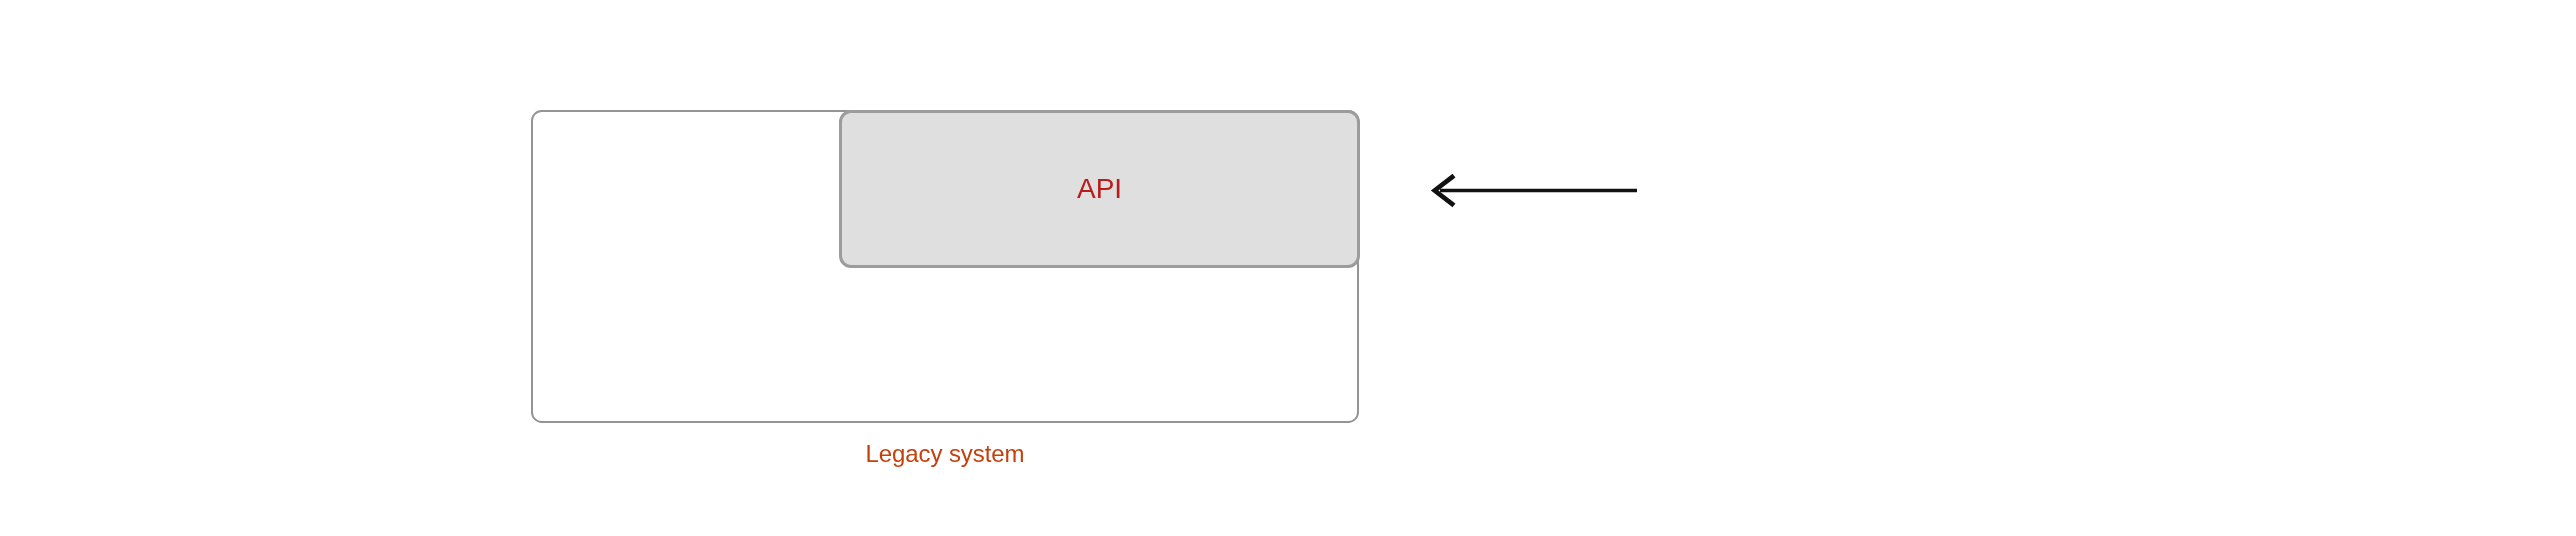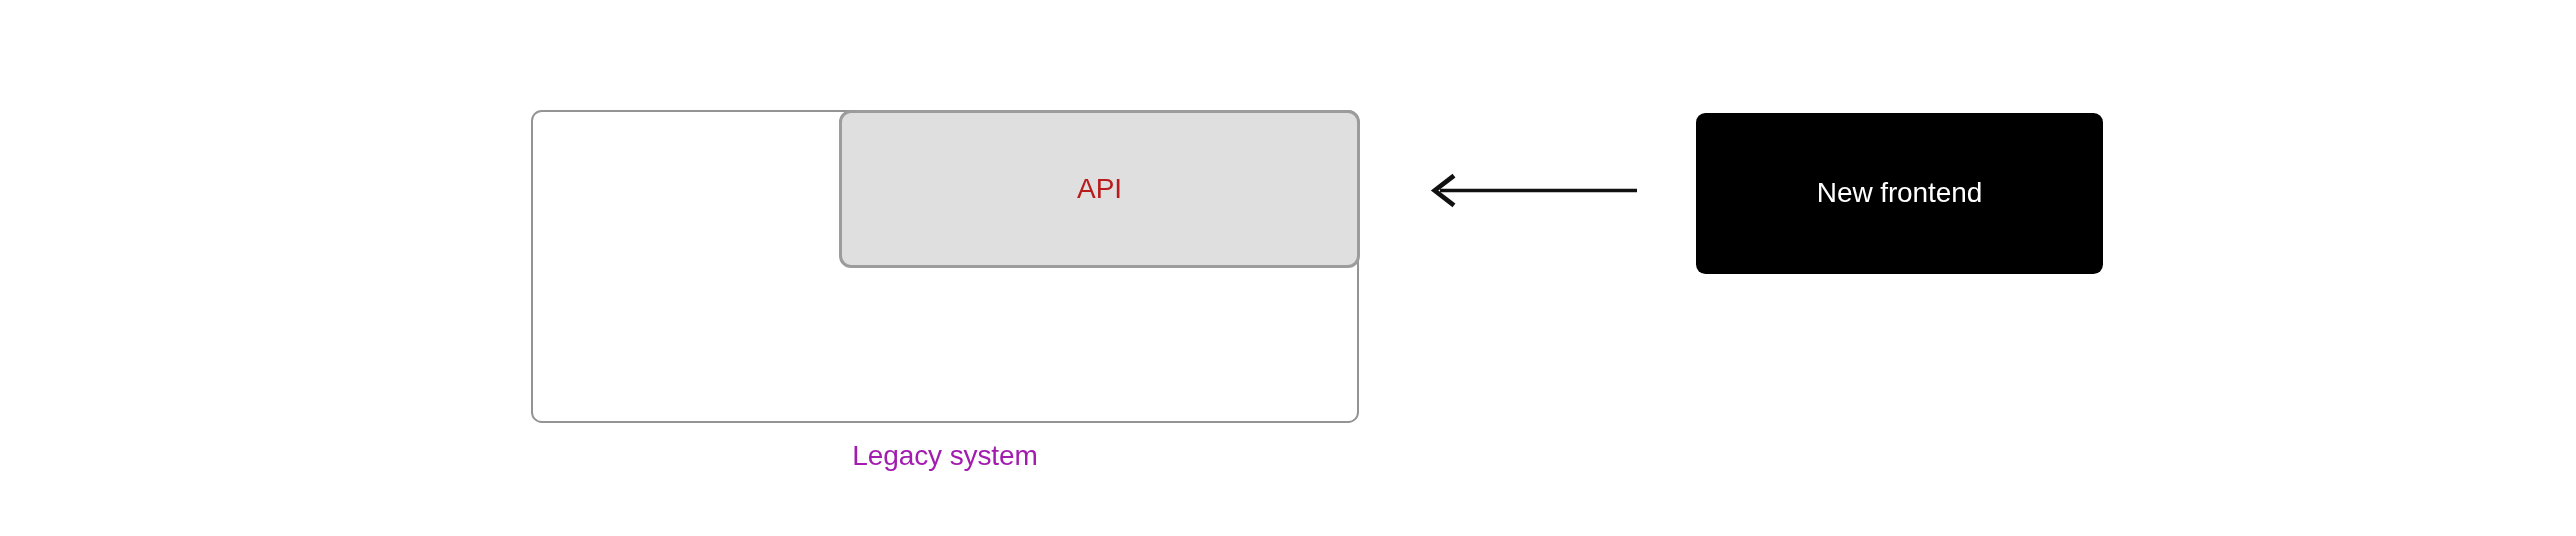--- a/index.html
+++ b/index.html
@@ -34,23 +34,23 @@
     border-radius: 10.7px;
     background: #ffffff;
   }
 
   .legacy-system-label {
     position: absolute;
     left: 0;
     right: 0;
     top: 328px;
     text-align: center;
-    font-size: 28px;
+    font-size: 24px;
     line-height: 1.15;
-    color: #a21caf;
+    color: #c2410c;
     letter-spacing: -0.1px;
     white-space: nowrap;
   }
 
   
   .legacy-frontend-box {
     position: absolute;
     left: 531px;
     top: 110px;
     width: 303px;
@@ -142,18 +142,15 @@
 
   <div class="api-box">
     <div class="api-label">API</div>
   </div>
 
   <svg class="arrow" viewBox="0 0 312 52">
     <line x1="312" y1="26" x2="18" y2="26" stroke="#111111" stroke-width="5"></line>
     <polyline points="36,6 10,26 36,46" fill="none" stroke="#111111" stroke-width="7" stroke-linecap="square" stroke-linejoin="miter"></polyline>
   </svg>
 
-  <div class="new-frontend-box">
-    <div class="new-frontend-label">New frontend</div>
-  </div>
 
 </div>
 
 
 </body></html>

